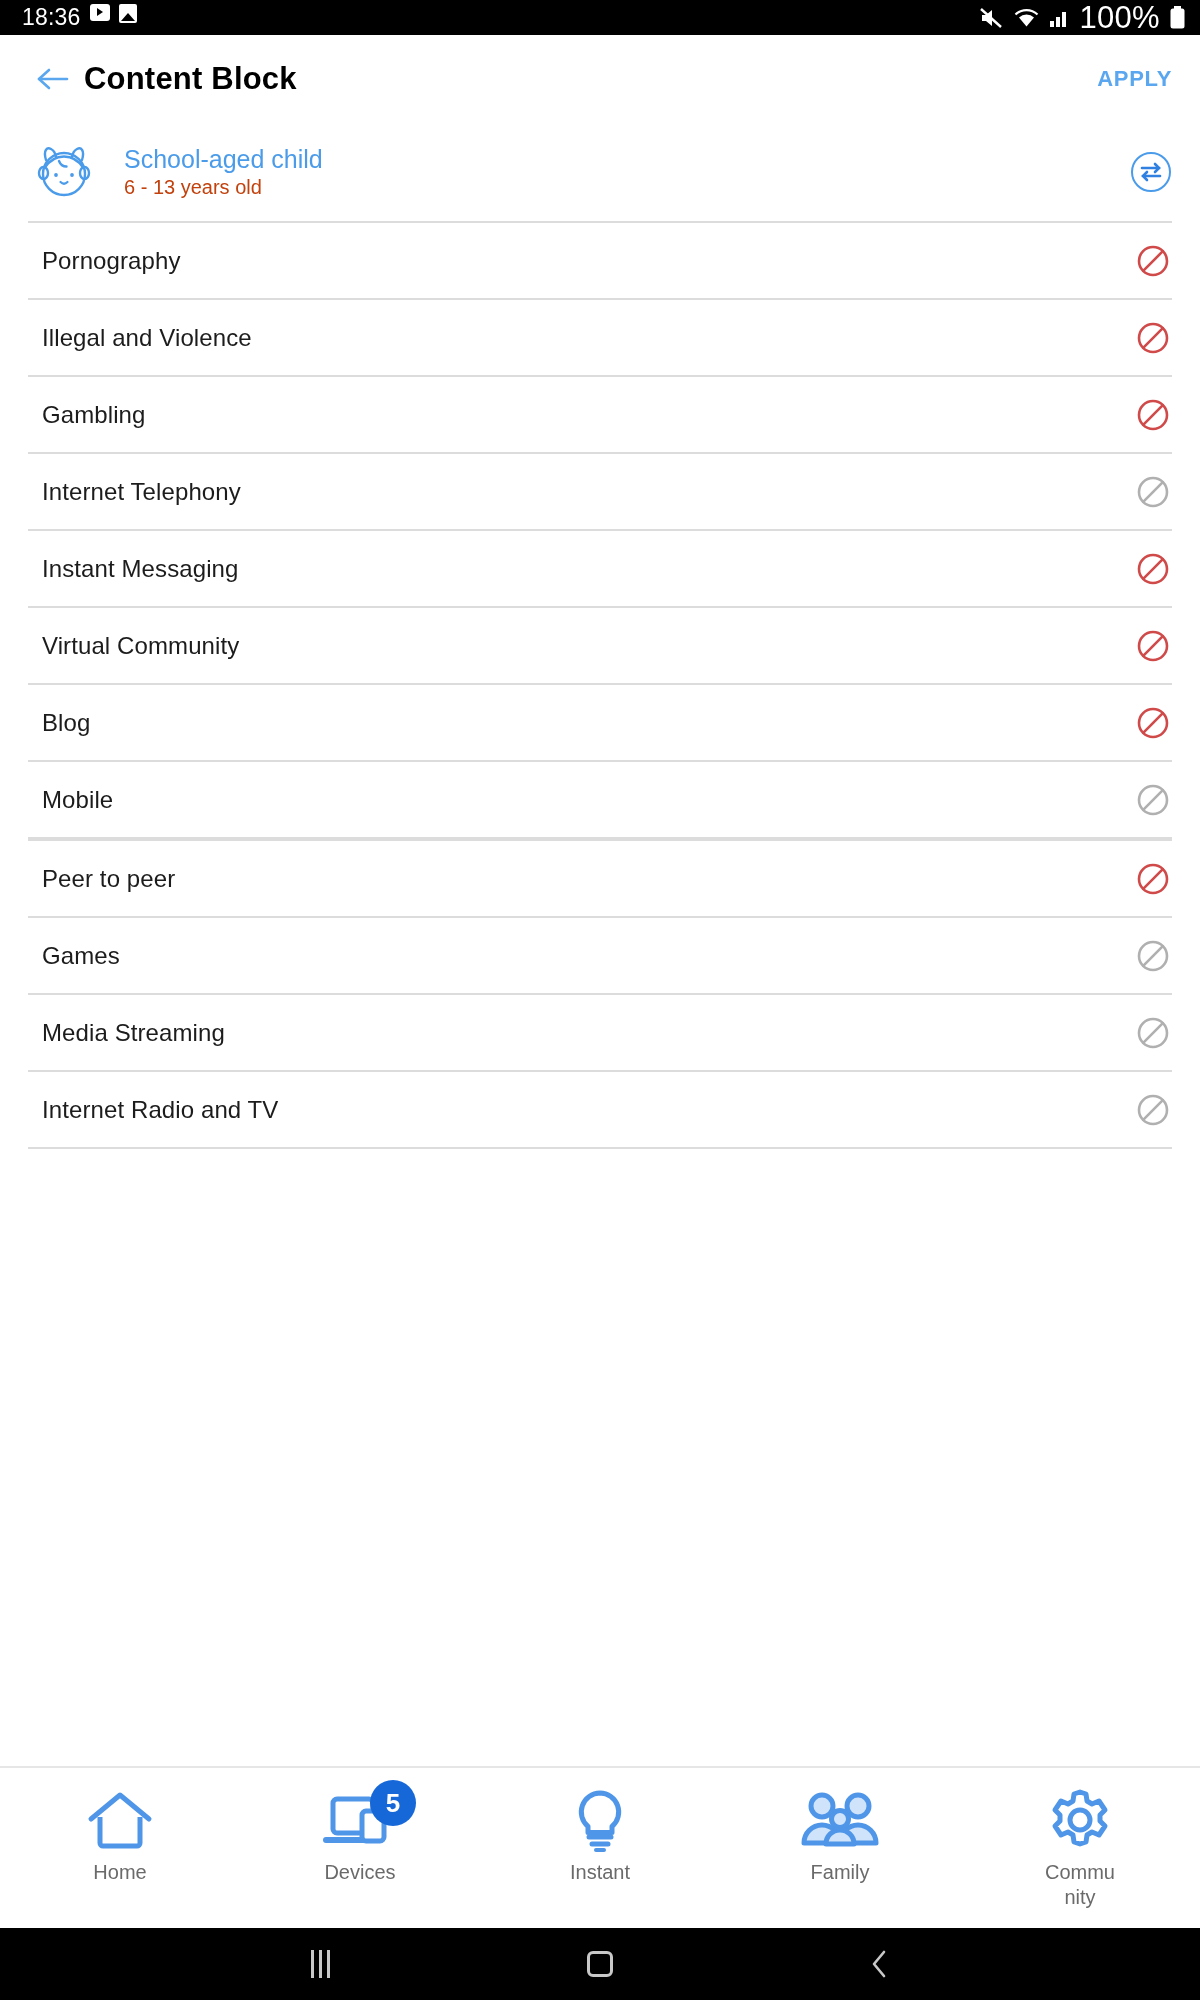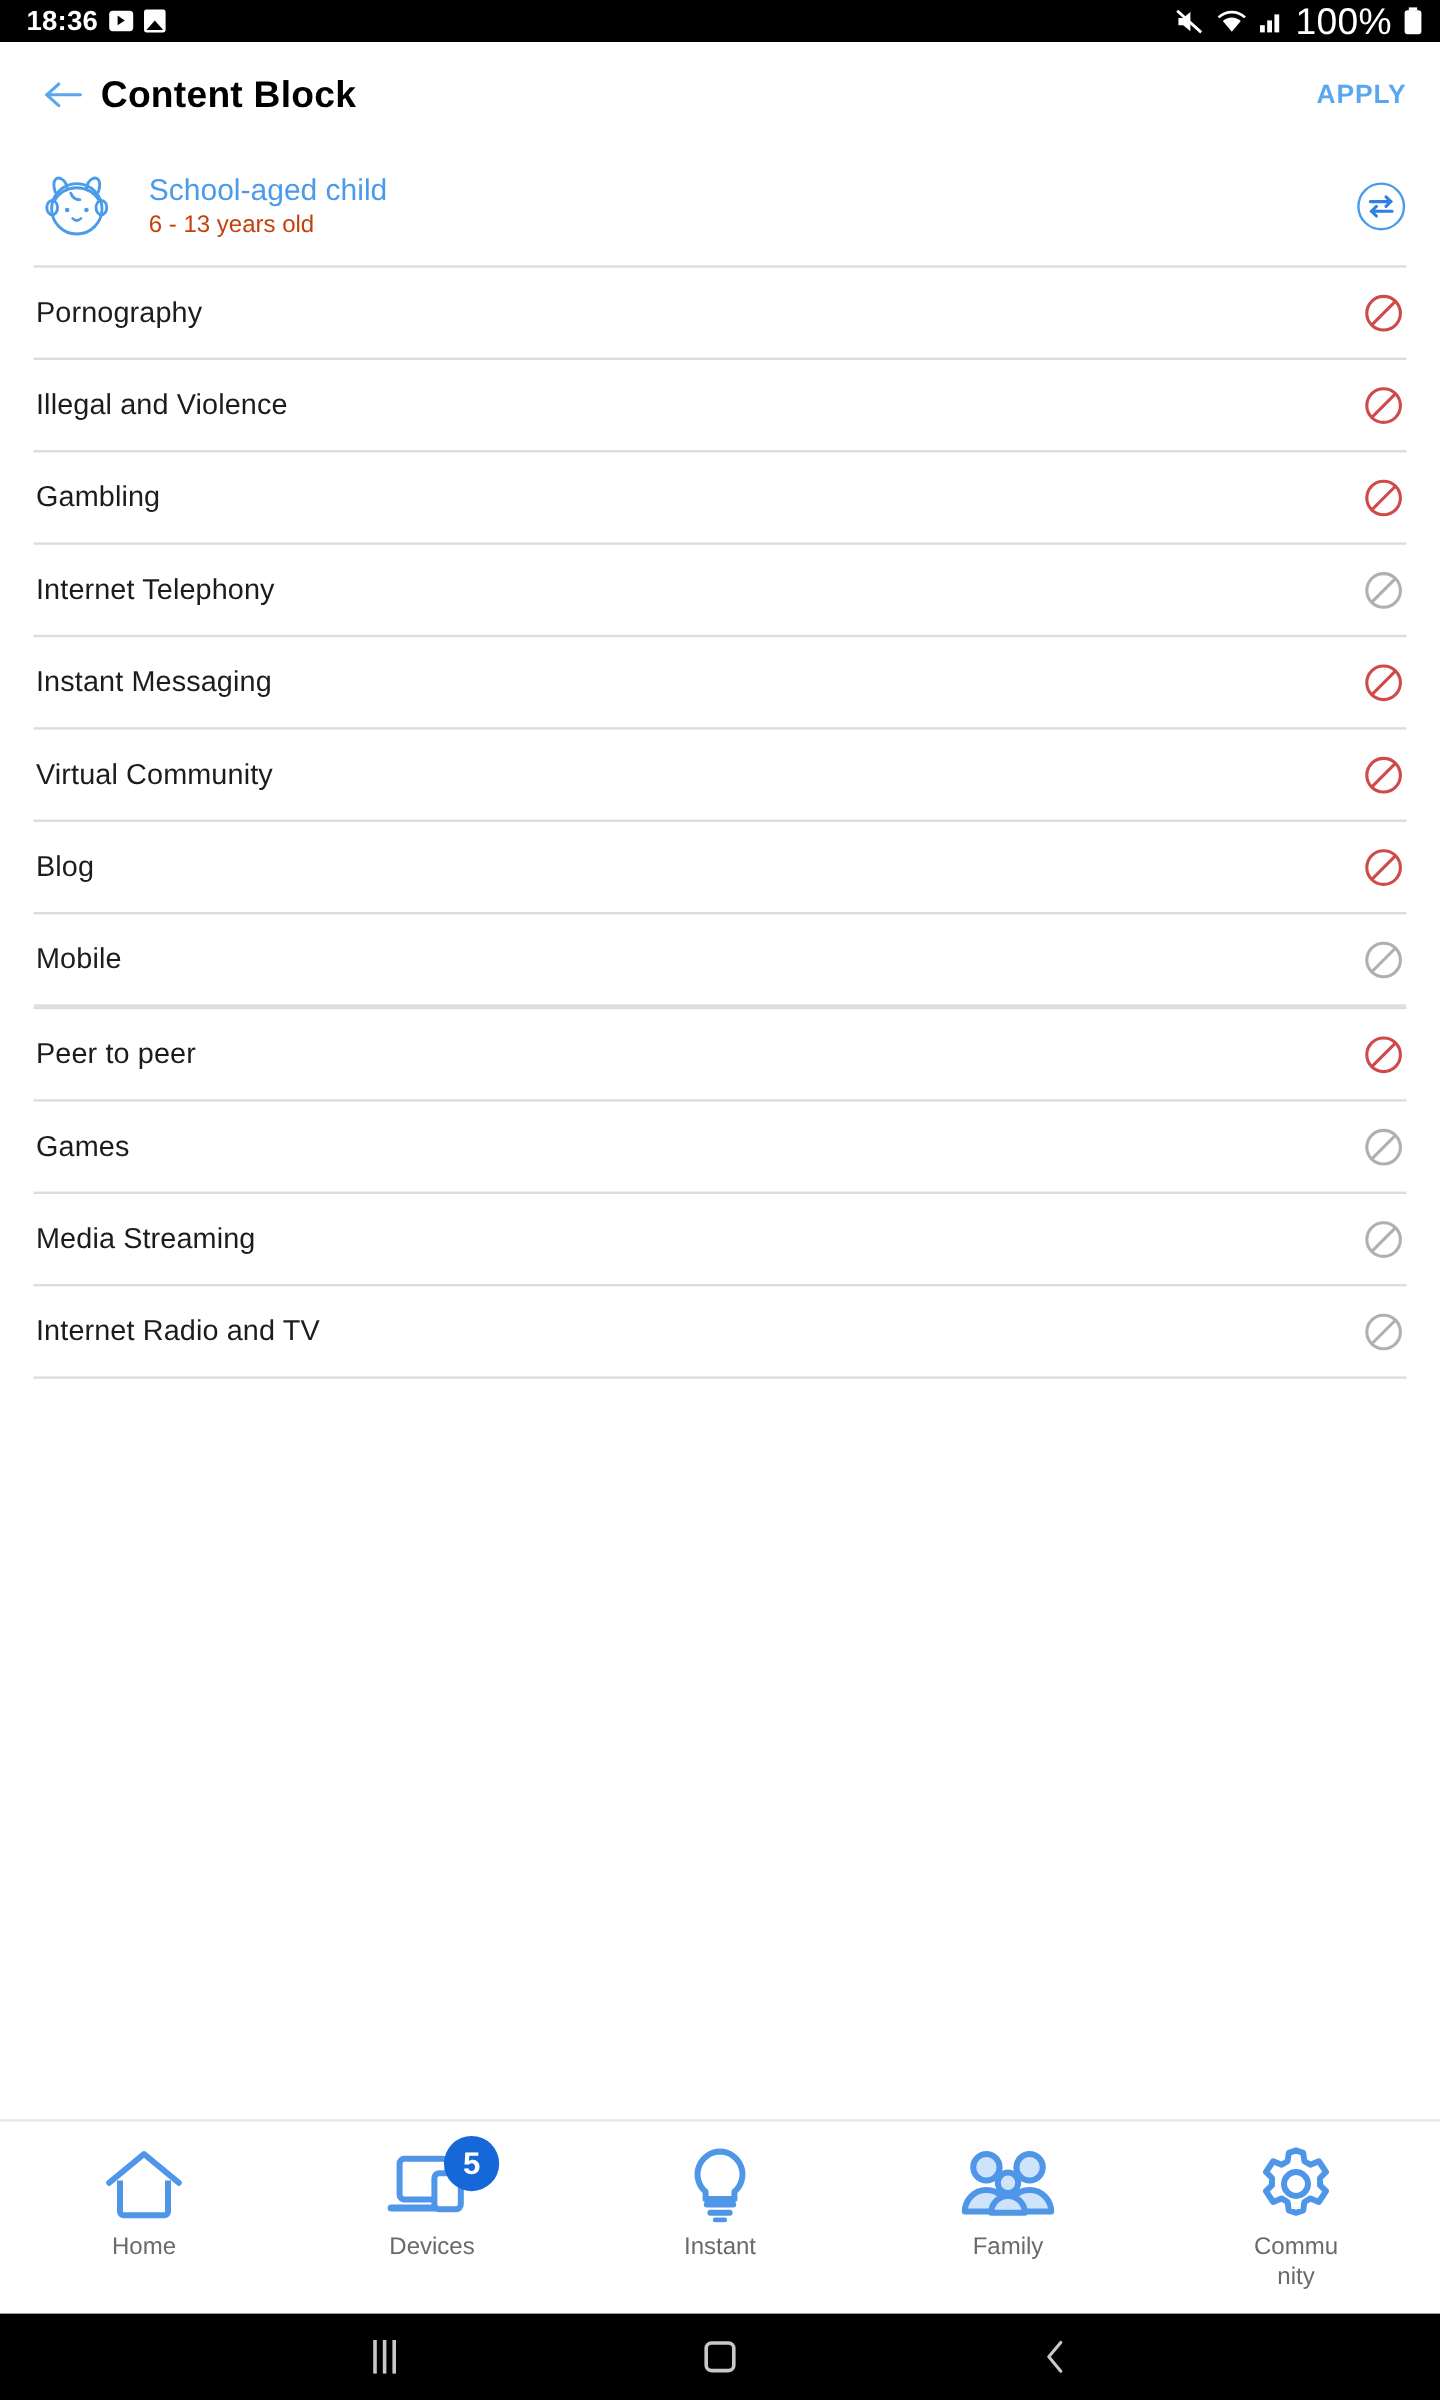--- a/index.html
+++ b/index.html
@@ -10,21 +10,21 @@
     overflow:hidden;
   }
   .phone { position:relative; width:1200px; height:2000px; background:#fff; display:flex; flex-direction:column; }
 
   
   .statusbar {
     height:35px; background:#000; color:#fff;
     display:flex; align-items:center; padding:0 14px 0 22px;
     font-size:23px; flex:0 0 35px;
   }
-  .sb-left { display:flex; align-items:center; gap:9px;font-weight:bold; }
+  .sb-left { display:flex; align-items:flex-start; gap:9px; }
   .sb-time { font-size:23px; letter-spacing:.2px; }
   .sb-spacer { flex:1; }
   .sb-right { display:flex; align-items:center; gap:9px; }
   .sb-pct { font-size:31px; letter-spacing:.3px; }
   .ic-play {
     width:20px; height:17px; background:#fff; border-radius:3px;
     display:inline-block; position:relative;
   }
   .ic-play::after{
     content:""; position:absolute; left:7px; top:4px;
@@ -65,21 +65,21 @@
   .swap-btn { width:42px; height:42px; cursor:pointer; }
 
   
   .list { flex:1 1 auto; background:#fff; padding-top:0; overflow:hidden; }
   .divider { height:2px; background:#dcdcdc; margin:0 28px; }
   .divider.full { margin:0 28px; }
   .row {
     height:75px; display:flex; align-items:center;
     padding:0 30px; cursor:pointer;
   }
-  .row-label { font-size:24px; color:#1c1c1c; letter-spacing:.1px; }
+  .row-label { font-size:24px; color:#1c1c1c; letter-spacing:.1px;margin-left:12px; }
   .row-spacer { flex:1; }
   .block-icon { width:34px; height:34px; flex:0 0 34px; cursor:pointer; }
 
   
   .bottomnav {
     flex:0 0 162px; height:162px; border-top:2px solid #e6e6e6;
     display:flex; align-items:flex-start; background:#fff; padding-top:16px;
   }
   .navitem {
     flex:1; display:flex; flex-direction:column; align-items:center; cursor:pointer;

